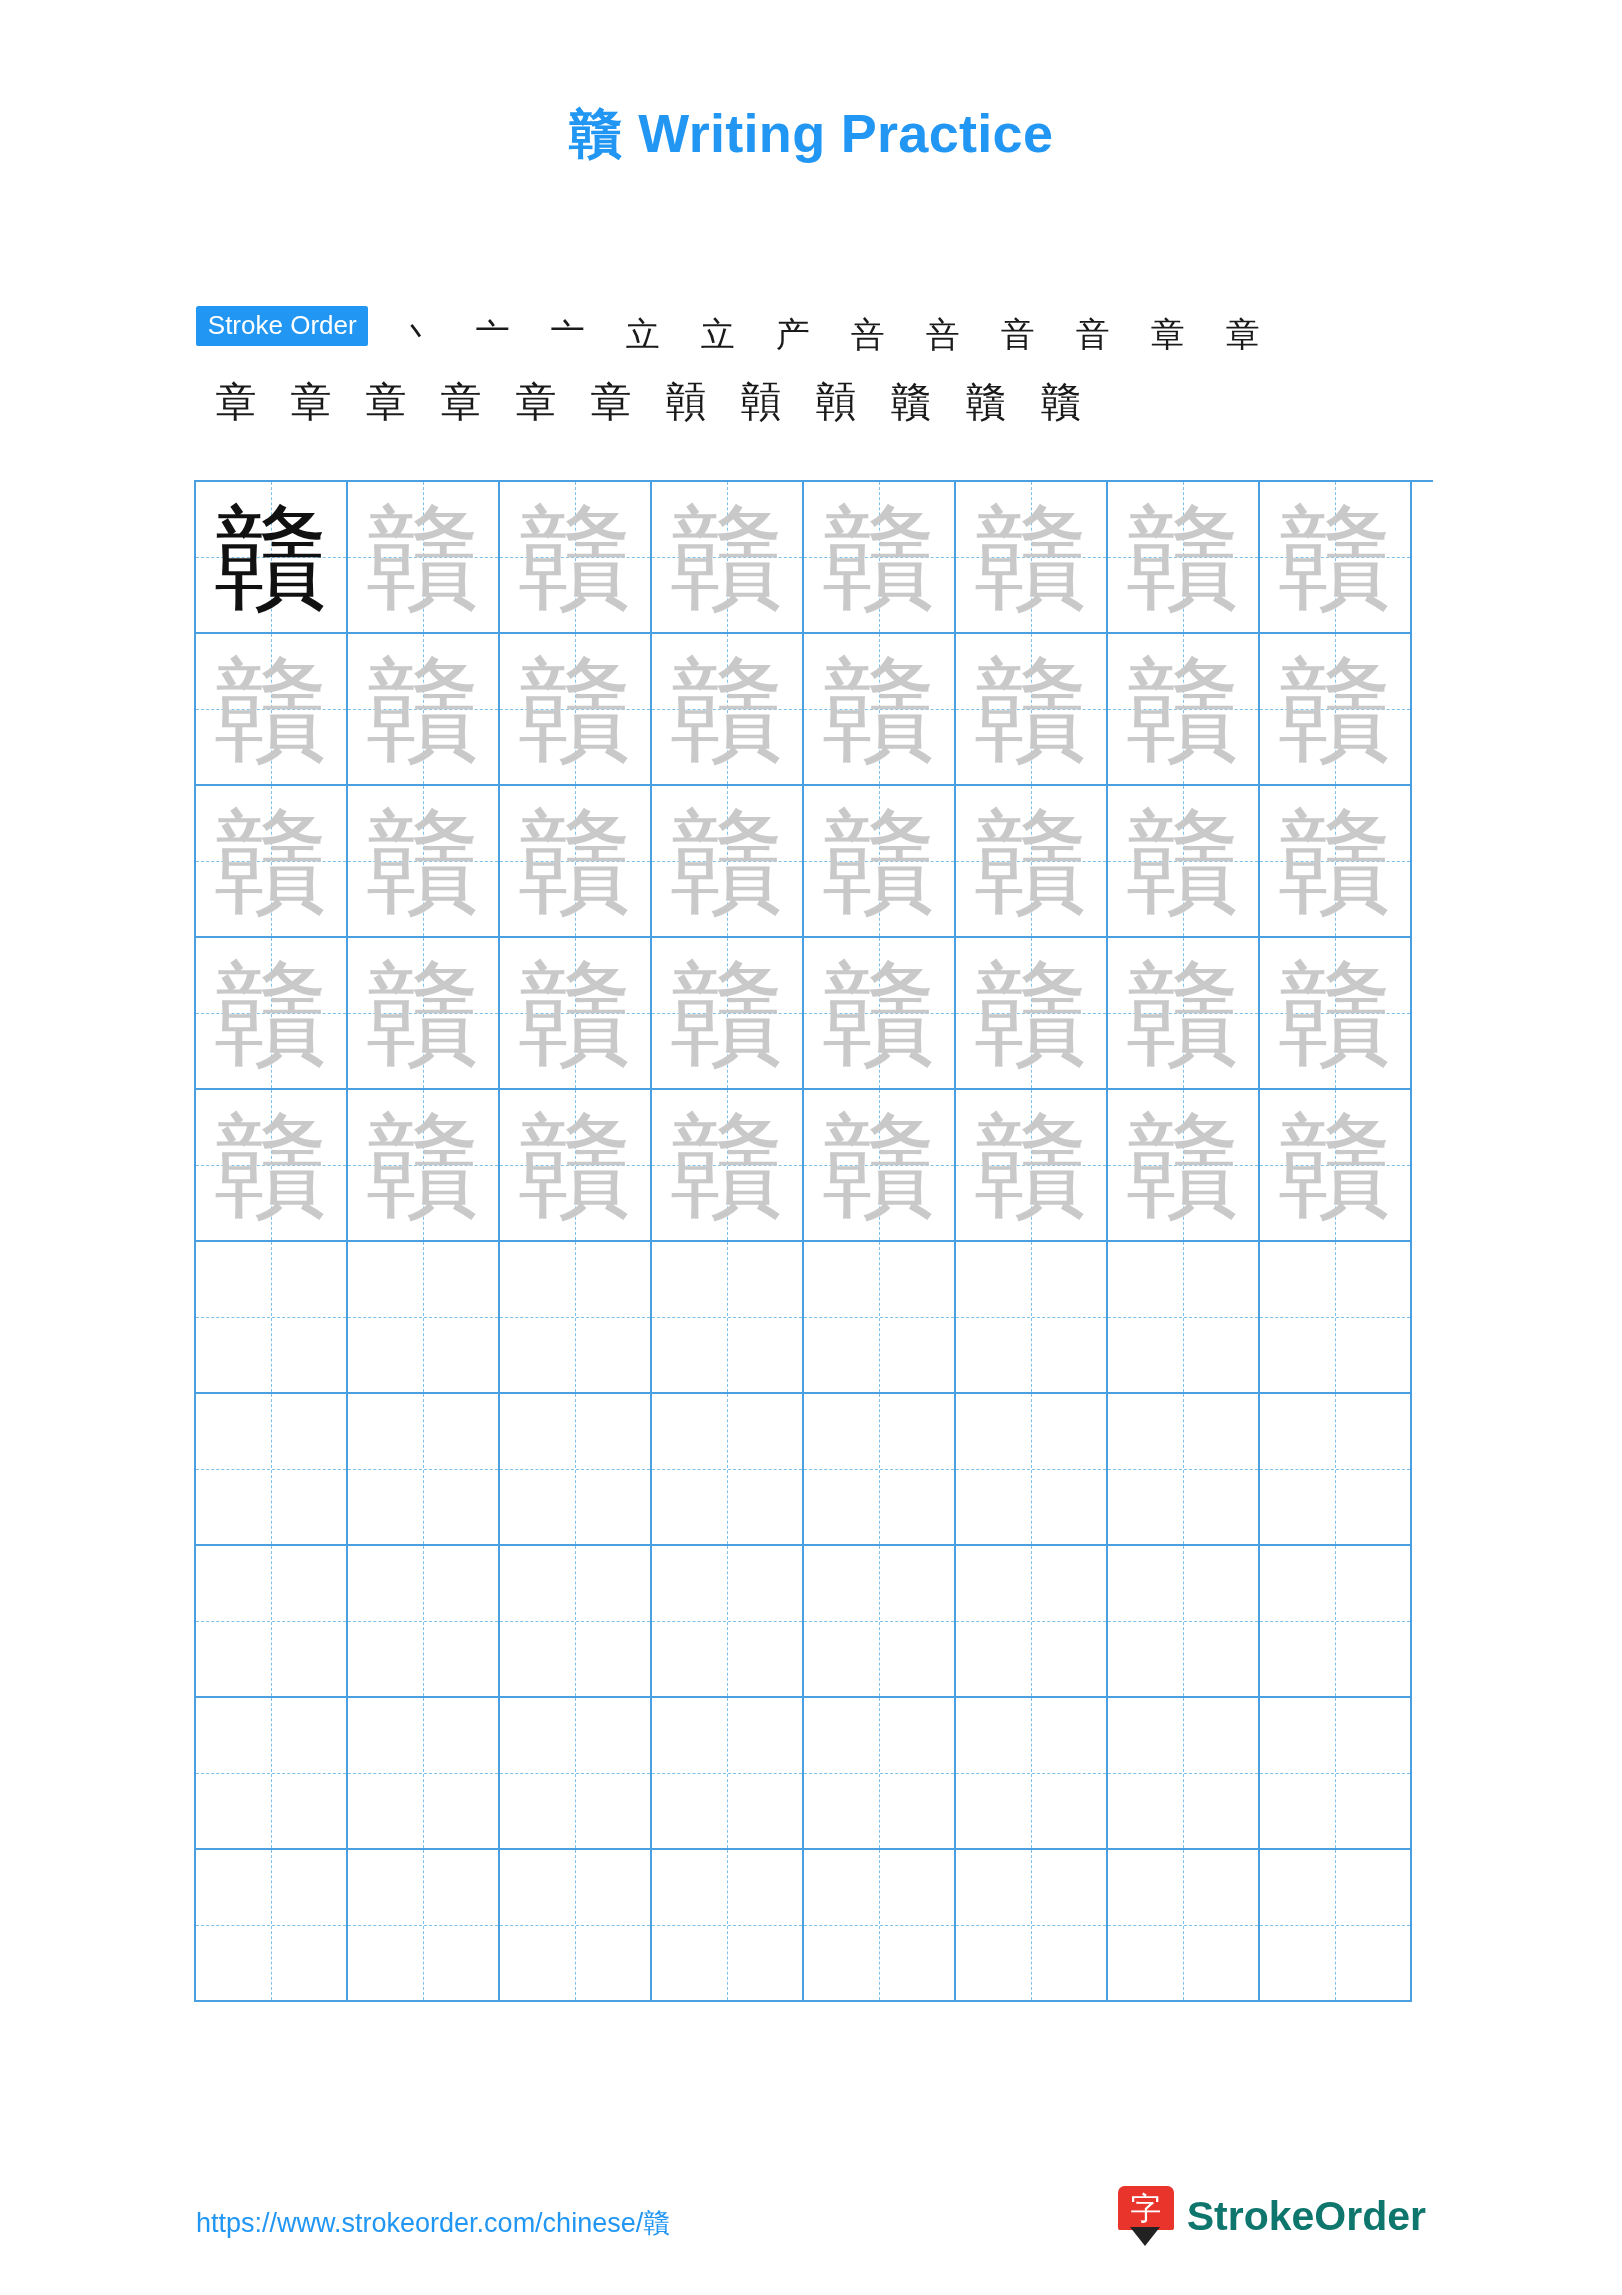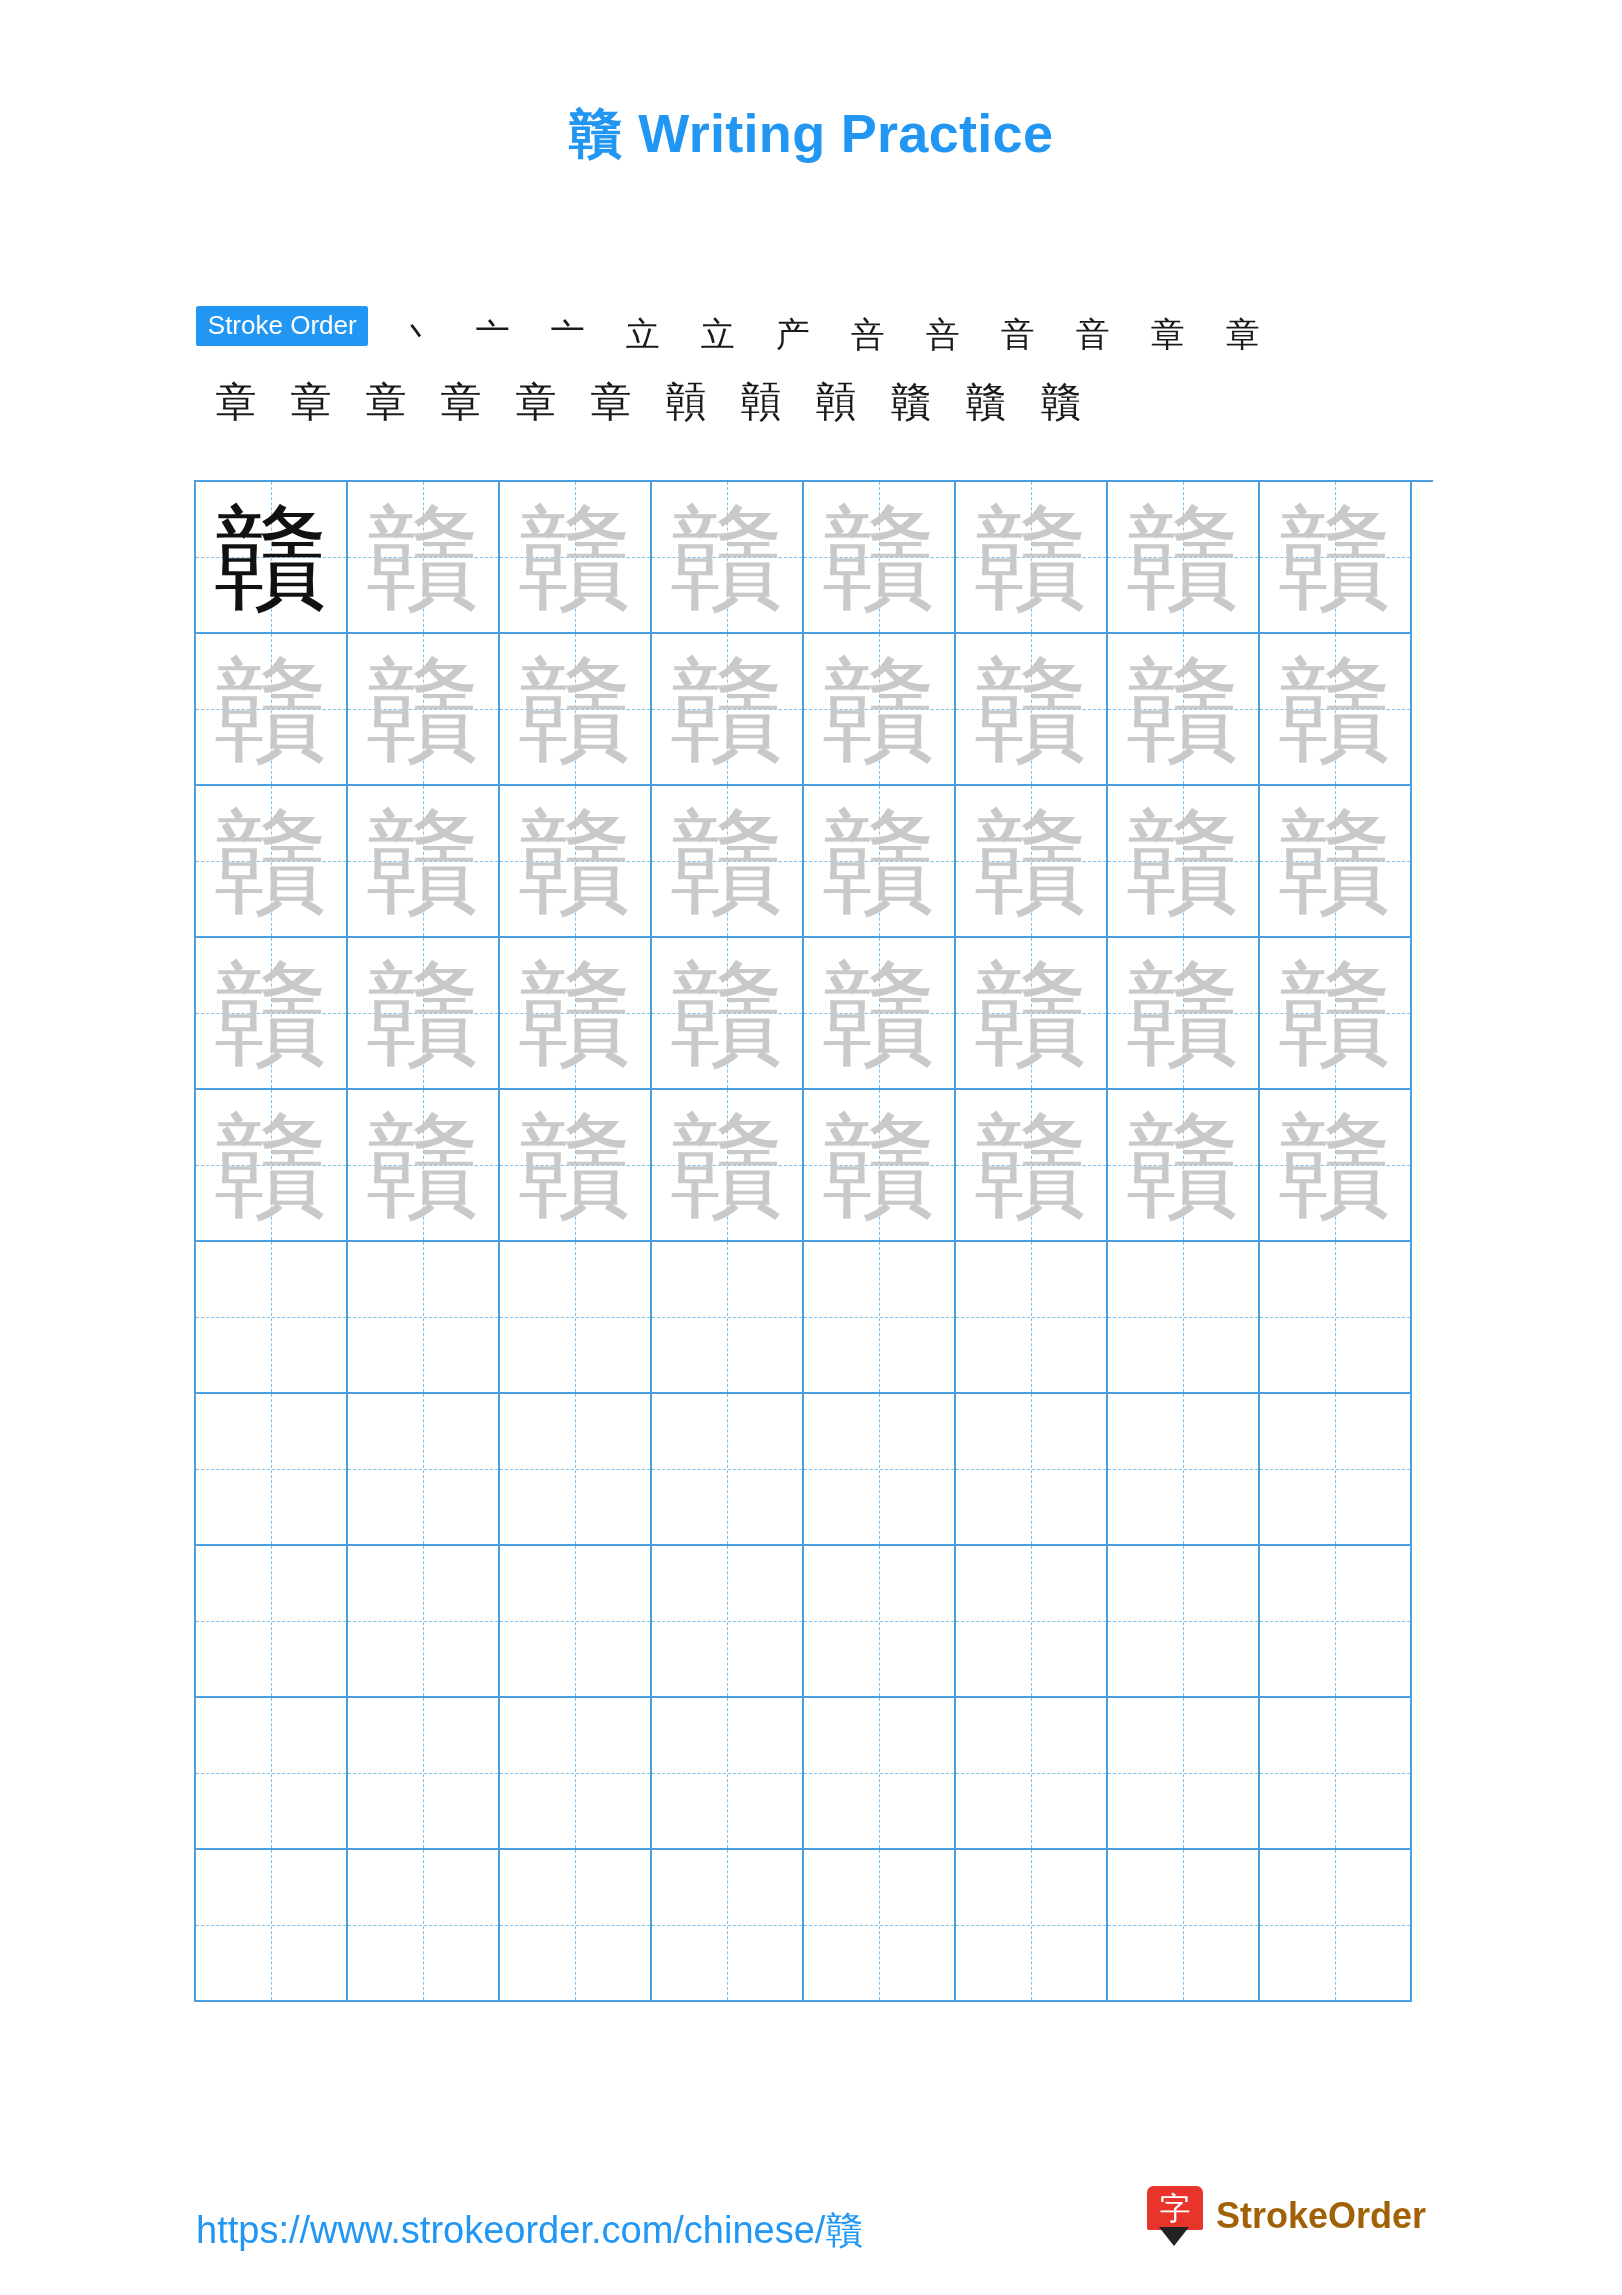--- a/index.html
+++ b/index.html
@@ -129,21 +129,21 @@
     z-index: 2;
   }
   .cell .glyph.solid { color: #111111; }
   .cell .glyph.ghost { color: #c9c9c9; }
 
   
   .footer-url {
     position: absolute;
     left: 196px;
     top: 2205px;
-    font-size: 38px;
+    font-size: 27px;
     color: #2196f3;
     white-space: nowrap;
   }
   .brand {
     position: absolute;
     right: 196px;
     top: 2186px;
     display: flex;
     align-items: center;
   }
@@ -175,23 +175,23 @@
   .brand-mark .nib {
     position: absolute;
     left: 12.4px;
     top: 41px;
     width: 0; height: 0;
     border-left: 15.7px solid transparent;
     border-right: 15.7px solid transparent;
     border-top: 19.6px solid #222222;
   }
   .brand-name {
-    font-size: 36px;
+    font-size: 41px;
     font-weight: bold;
-    color: #a16207;
+    color: #0f766e;
     white-space: nowrap;
   }
 </style>
 </head>
 <body>
 
 <div class="title">
   <span class="char">贛</span><span> Writing Practice</span>
 </div>
 

